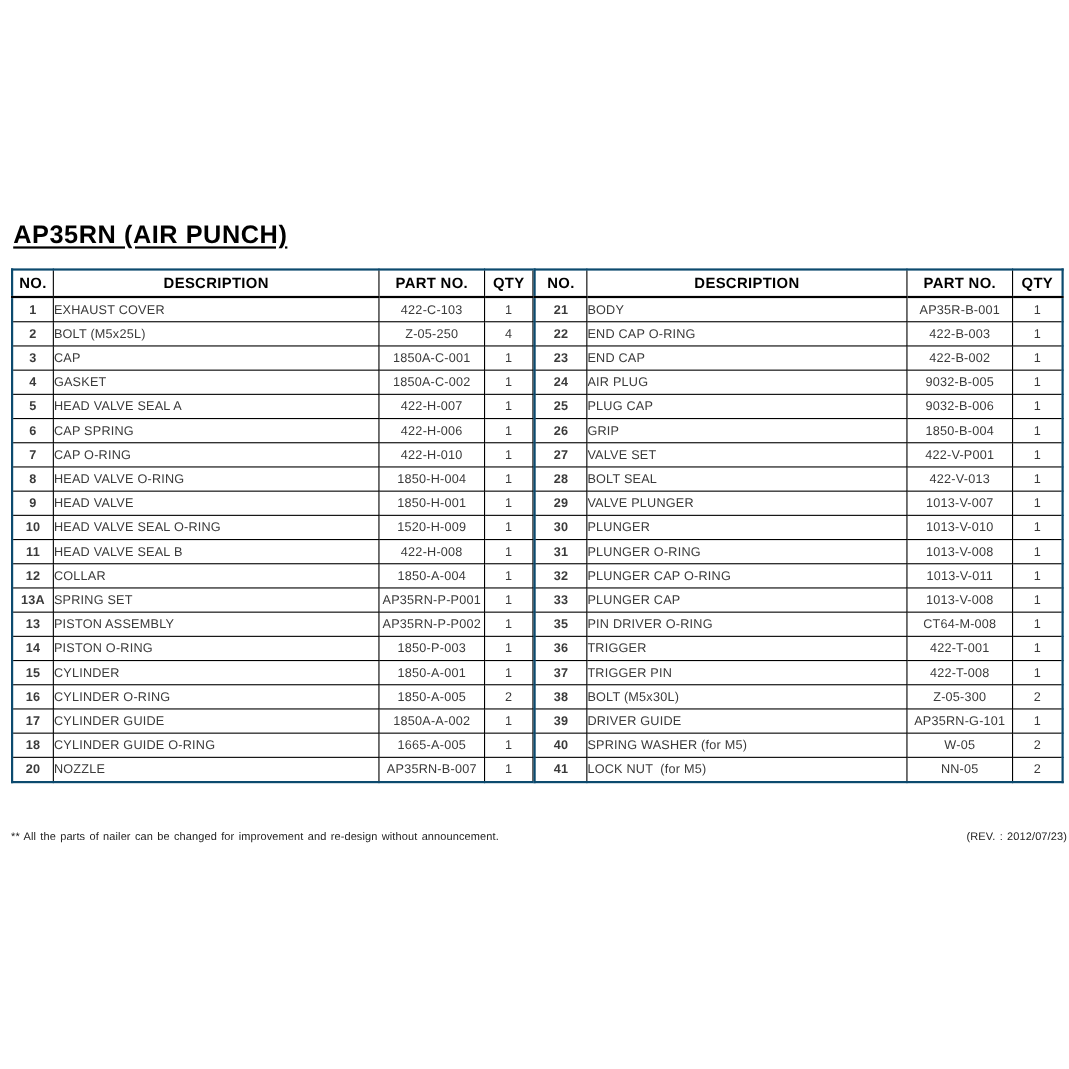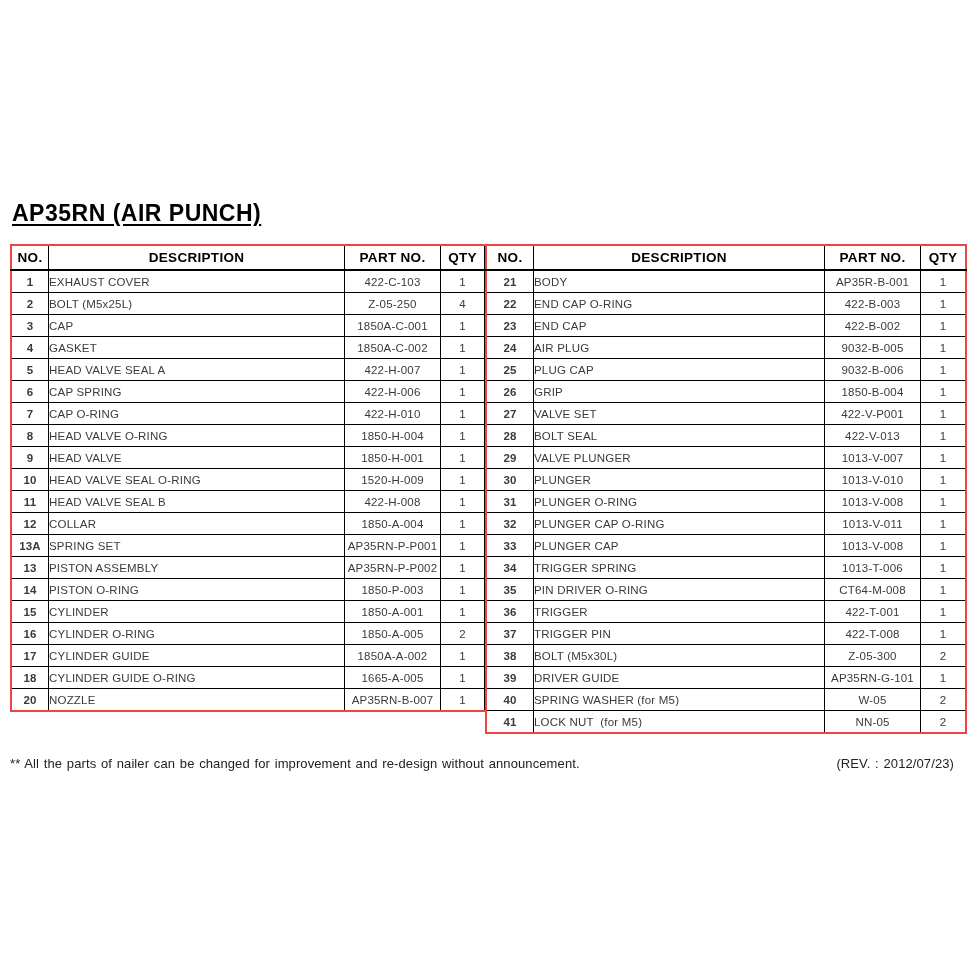--- a/index.html
+++ b/index.html
@@ -31,21 +31,21 @@
   .tables {
     position: absolute;
     left: 10px;
     top: 244px;
     display: flex;
     align-items: flex-start;
   }
   table.parts {
     border-collapse: collapse;
     table-layout: fixed;
-    border: 2px solid #ef4444;
+    border: 2px solid #0c4a6e;
   }
   table.parts.left  { width: 475px; border-right-width: 1px; }
   table.parts.right { width: 481px; }
   table.parts th {
     border: 1px solid #000;
     border-bottom: 2px solid #000;
     height: 23px;
     padding: 0;
     font-size: 13.5px;
     font-weight: 700;
@@ -78,25 +78,25 @@
   .left  .c-part { width: 95px;  }
   .left  .c-qty  { width: 43px;  }
   .right .c-no   { width: 46px;  }
   .right .c-desc { width: 290px; }
   .right .c-part { width: 95px;  }
   .right .c-qty  { width: 44px;  }
 
   .footer {
     position: absolute;
     left: 10px;
-    right: 18px;
+    right: 2px;
     top: 756px;
     display: flex;
     justify-content: space-between;
-    font-size: 13px;
+    font-size: 10px;
     color: #222;
     letter-spacing: 0.1px;
     word-spacing: 1px;
   }
 </style>
 </head>
 <body>
 
 <div class="page">
 
@@ -319,26 +319,20 @@
             <td class="c-part">1013-V-011</td>
             <td class="c-qty">1</td>
           </tr>
           <tr>
             <td class="c-no">33</td>
             <td class="c-desc">PLUNGER CAP</td>
             <td class="c-part">1013-V-008</td>
             <td class="c-qty">1</td>
           </tr>
           <tr>
-            <td class="c-no">34</td>
-            <td class="c-desc">TRIGGER SPRING</td>
-            <td class="c-part">1013-T-006</td>
-            <td class="c-qty">1</td>
-          </tr>
-          <tr>
             <td class="c-no">35</td>
             <td class="c-desc">PIN DRIVER O-RING</td>
             <td class="c-part">CT64-M-008</td>
             <td class="c-qty">1</td>
           </tr>
           <tr>
             <td class="c-no">36</td>
             <td class="c-desc">TRIGGER</td>
             <td class="c-part">422-T-001</td>
             <td class="c-qty">1</td>

